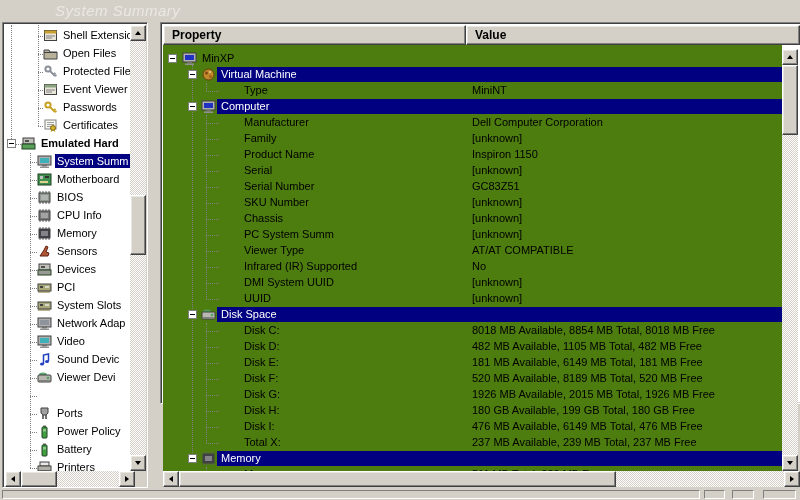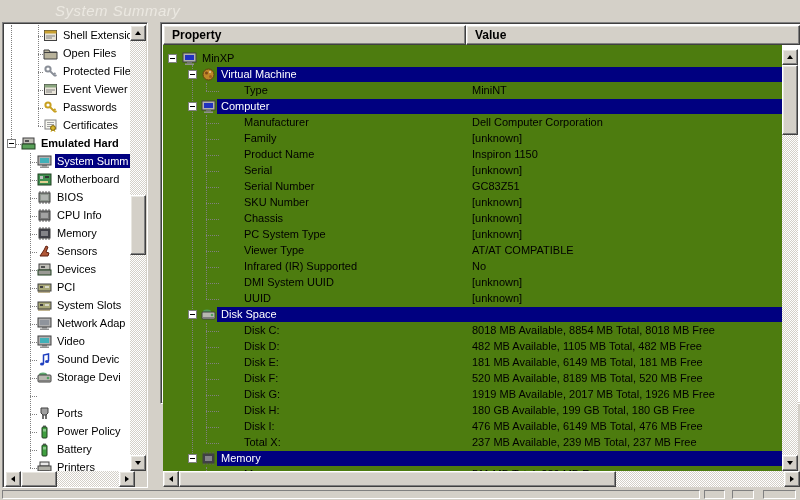--- a/index.html
+++ b/index.html
@@ -230,21 +230,21 @@
         <span class="tlabel" style="left:50px">Sound Devic</span>
       </div>
       <i class="hl" style="left:25px;top:353px;width:7px"></i>
       <div class="trow" style="top:344px">
         <span class="icon" style="left:32px"><svg width="15" height="15">
             <ellipse cx="6" cy="5" rx="4" ry="2.4" fill="#50a060" opacity=".9"></ellipse>
             <rect x="1" y="5" width="13" height="7" rx="1" fill="#b8b8b0" stroke="#404040"></rect>
             <rect x="2" y="10" width="11" height="1" fill="#808080"></rect>
             <circle cx="11" cy="8" r="1.3" fill="#50a060"></circle>
           </svg></span>
-        <span class="tlabel" style="left:50px">Storage Devi</span>
+        <span class="tlabel" style="left:50px">Viewer Devi</span>
       </div>
       <i class="hl" style="left:25px;top:371px;width:7px"></i>
       <i class="hl" style="left:25px;top:389px;width:7px"></i>
       <div class="trow" style="top:380px">
         <span class="icon" style="left:32px"><svg width="15" height="15">
             <path d="M4 2h7v5l-2 2H6L4 7z" fill="#a0a0a0" stroke="#404040"></path>
             <path d="M6 9v4M9 9v4" stroke="#404040" stroke-width="1.5"></path>
           </svg></span>
         <span class="tlabel" style="left:50px">Ports</span>
       </div>
@@ -385,21 +385,21 @@
       </div>
       <div class="rrow" style="top:150px">
         <span class="plabel" style="left:81px">SKU Number</span>
         <span class="val">[unknown]</span>
       </div>
       <div class="rrow" style="top:166px">
         <span class="plabel" style="left:81px">Chassis</span>
         <span class="val">[unknown]</span>
       </div>
       <div class="rrow" style="top:182px">
-        <span class="plabel" style="left:81px">PC System Type</span>
+        <span class="plabel" style="left:81px">PC System Summ</span>
         <span class="val">[unknown]</span>
       </div>
       <div class="rrow" style="top:198px">
         <span class="plabel" style="left:81px">Viewer Type</span>
         <span class="val">AT/AT COMPATIBLE</span>
       </div>
       <div class="rrow" style="top:214px">
         <span class="plabel" style="left:81px">Infrared (IR) Supported</span>
         <span class="val">No</span>
       </div>
@@ -432,21 +432,21 @@
       <div class="rrow" style="top:310px">
         <span class="plabel" style="left:81px">Disk E:</span>
         <span class="val">181 MB Available, 6149 MB Total, 181 MB Free</span>
       </div>
       <div class="rrow" style="top:326px">
         <span class="plabel" style="left:81px">Disk F:</span>
         <span class="val">520 MB Available, 8189 MB Total, 520 MB Free</span>
       </div>
       <div class="rrow" style="top:342px">
         <span class="plabel" style="left:81px">Disk G:</span>
-        <span class="val">1919 MB Available, 2017 MB Total, 1926 MB Free</span>
+        <span class="val">1926 MB Available, 2015 MB Total, 1926 MB Free</span>
       </div>
       <div class="rrow" style="top:358px">
         <span class="plabel" style="left:81px">Disk H:</span>
         <span class="val">180 GB Available, 199 GB Total, 180 GB Free</span>
       </div>
       <div class="rrow" style="top:374px">
         <span class="plabel" style="left:81px">Disk I:</span>
         <span class="val">476 MB Available, 6149 MB Total, 476 MB Free</span>
       </div>
       <div class="rrow" style="top:390px">

